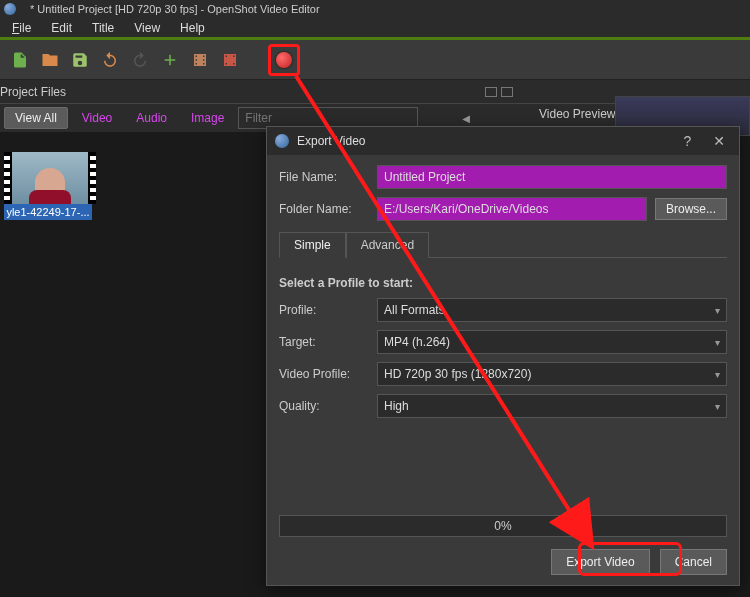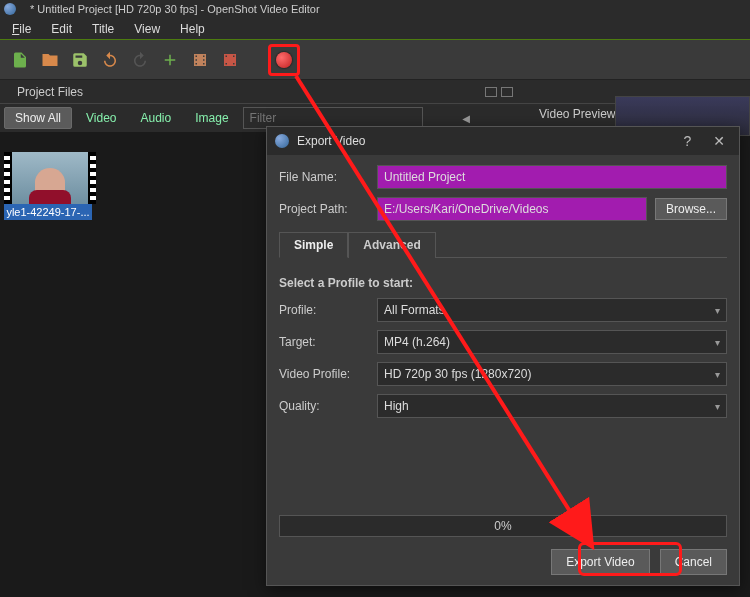--- a/index.html
+++ b/index.html
@@ -4,48 +4,48 @@
 <style>
 * { margin: 0; padding: 0; box-sizing: border-box; font-family: "Segoe UI", Tahoma, sans-serif; }
 body { background: #1a1a1a; width: 750px; height: 597px; overflow: hidden; position: relative; color: #ddd; font-size: 12px; }
 
 
 .titlebar { height: 18px; background: #2b2b2b; display: flex; align-items: center; padding-left: 4px; gap: 14px; white-space: nowrap; }
 .titlebar .logo { width: 12px; height: 12px; border-radius: 50%; background: radial-gradient(circle at 30% 30%, #8ad 0%, #369 100%); }
 .titlebar .title-text { font-size: 11px; color: #ccc; }
 
 
-.menubar { height: 22px; background: #2b2b2b; display: flex; align-items: center; padding-left: 2px; border-bottom: 1px solid #4d7c0f; }
+.menubar { height: 22px; background: #2b2b2b; display: flex; align-items: center; padding-left: 2px; border-bottom: 3px solid #4d7c0f; }
 .menubar .menu-item { padding: 2px 10px; font-size: 12px; color: #ddd; cursor: default; }
 .menubar .menu-item:first-child::first-letter { text-decoration: underline; }
 
 
 .toolbar { height: 40px; background: #3a3a3a; display: flex; align-items: center; padding-left: 10px; gap: 10px; border-bottom: 1px solid #222; }
 .toolbar .tb-icon { width: 20px; height: 20px; display: flex; align-items: center; justify-content: center; }
 .icon-newproj svg { width:18px; height:18px; fill:#6db04d; }
 .icon-folder svg { width:18px; height:18px; fill:#d8894b; }
 .icon-save  svg { width:18px; height:18px; fill:#9cc26a; }
 .icon-undo  svg { width:18px; height:18px; fill:#d8894b; }
 .icon-redo  svg { width:18px; height:18px; fill:#555; }
 .icon-plus  svg { width:18px; height:18px; fill:#6db04d; }
 .icon-film  svg { width:18px; height:18px; fill:#c0825c; }
 .icon-film2 svg { width:18px; height:18px; fill:#c75646; }
 .icon-export-circle { width:16px;height:16px;border-radius:50%; background: radial-gradient(circle at 35% 35%, #ff6b6b 0%, #c02020 100%); box-shadow: 0 0 2px #000; }
 
 
 .pane-headers { height: 24px; background: #2b2b2b; display: flex; align-items: center; border-bottom: 1px solid #444; color:#ccc; }
-.pane-headers .pf-label { width: 525px; padding-left: 17px; font-size: 12px; display:flex; align-items:center;}
+.pane-headers .pf-label { width: 525px; padding-left: 0; font-size: 12px; display:flex; align-items:center;}
 .pane-headers .pf-label .wincontrols { margin-left: auto; margin-right: 12px; display:flex; gap:4px; }
 .pane-headers .pf-label .wincontrols span { width:12px;height:10px; border:1px solid #777; display:inline-block;}
 .pane-headers .vp-label { padding-left: 14px; font-size: 12px; margin-top: 44px; }
 
 
 .pf-subbar { height: 28px; background: #2b2b2b; display: flex; align-items: center; gap: 4px; padding-left: 4px; }
 .pf-subbar .btn { background:#5b5b5b; border:1px solid #6a6a6a; color:#eee; padding:3px 10px; font-size:12px; border-radius:2px;}
-.pf-subbar .tab  { color:#86efac; padding:3px 10px; font-size:12px;}
+.pf-subbar .tab  { color:#d946ef; padding:3px 10px; font-size:12px;}
 .pf-subbar .filter { background:#2b2b2b; border:1px solid #555; color:#bbb; padding:3px 6px; font-size:12px; width:180px;}
 .pf-subbar .arrow { margin-left:auto; margin-right:280px; font-size:10px; color:#999;}
 
 
 .pf-area { position:relative; height: calc(597px - 18px - 22px - 40px - 24px - 28px); background:#1a1a1a; }
 .thumb { position:absolute; left:4px; top:20px; width:88px; }
 .thumb .frame { width:92px; height:52px; background:linear-gradient(#9fb9c7,#6e8fa1); border-left:8px solid #000; border-right:8px solid #000; box-sizing:border-box; position:relative;}
 .thumb .frame::before, .thumb .frame::after { content:""; position:absolute; top:0; bottom:0; width:6px; background: repeating-linear-gradient(#000 0 4px, #fff 4px 8px);}
 .thumb .frame::before{ left:-8px; } .thumb .frame::after{ right:-8px; }
 .thumb .frame .person { position:absolute; left:50%; bottom:0; transform:translateX(-50%); width:30px; height:36px; background:#d7a792; border-radius:50% 50% 0 0 / 40% 40% 0 0;}
@@ -62,21 +62,21 @@
 .dlg-title .dlg-text { font-size:12px; color:#ddd;}
 .dlg-title .spacer { flex:1;}
 .dlg-title .qmark { color:#bbb; font-size:14px; padding:0 8px; cursor:default;}
 .dlg-title .close { color:#bbb; font-size:14px; padding:0 6px; cursor:default;}
 .dlg-body { padding:10px 12px 8px 12px; color:#ccc; height:calc(100% - 28px); position:relative;}
 .row { display:flex; align-items:center; margin-bottom:8px;}
 .row .lbl { width:98px; font-size:12px;}
 .row .inp { flex:1; background:#a21caf; border:1px solid #555; color:#ddd; padding:4px 6px; font-size:12px; height:24px;}
 .row .browse { margin-left:8px; background:#5a5a5a; border:1px solid #777; color:#eee; padding:3px 10px; font-size:12px;text-align:right; }
 
-.tabs { margin-top:10px; border-bottom:1px solid #555; display:flex; gap:0;font-weight:bold;}
+.tabs { margin-top:10px; border-bottom:1px solid #555; display:flex; gap:0;}
 .tabs .tab { padding:5px 14px; font-size:12px; color:#ccc; border:1px solid #555; border-bottom:none; background:#3a3a3a; position:relative; top:1px;}
 .tabs .tab.active { background:#3a3a3a; border-bottom:1px solid #3a3a3a; color:#eee;}
 .section-h { font-weight:bold; font-size:12px; margin:18px 0 8px 0;}
 .combo { flex:1; background:#2b2b2b; border:1px solid #555; color:#ddd; padding:4px 6px; font-size:12px; display:flex; align-items:center; justify-content:space-between; height:24px;}
 .combo .chev { font-size:10px; color:#999;}
 .progress { position:absolute; left:12px; right:12px; bottom:48px; height:22px; background:#2b2b2b; border:1px solid #555; display:flex; align-items:center; justify-content:center; font-size:12px; color:#ccc;}
 .dlg-buttons { position:absolute; right:12px; bottom:10px; display:flex; gap:10px;}
 .dlg-buttons .btn { background:#5a5a5a; border:1px solid #777; color:#eee; padding:5px 14px; font-size:12px;}
 
 
@@ -152,21 +152,21 @@
     <span>Project Files</span>
     <span class="wincontrols">
         <span></span>
         <span></span>
       </span>
   </div>
   <div class="vp-label">Video Preview</div>
 </div>
 
 <div class="pf-subbar">
-  <span class="btn">Show All</span>
+  <span class="btn">View All</span>
   <span class="tab">Video</span>
   <span class="tab">Audio</span>
   <span class="tab">Image</span>
   <input class="filter" placeholder="Filter" style="">
   <span class="arrow">◀</span>
 </div>
 
 <div class="pf-area">
   <div class="thumb">
     <div class="frame">
@@ -185,21 +185,21 @@
     <span class="spacer"></span>
     <span class="qmark">?</span>
     <span class="close">✕</span>
   </div>
   <div class="dlg-body">
     <div class="row">
       <span class="lbl">File Name:</span>
       <input class="inp" value="Untitled Project" style="">
     </div>
     <div class="row">
-      <span class="lbl">Project Path:</span>
+      <span class="lbl">Folder Name:</span>
       <input class="inp" value="E:/Users/Kari/OneDrive/Videos" style="">
       <span class="browse">Browse...</span>
     </div>
 
     <div class="tabs">
       <span class="tab active">Simple</span>
       <span class="tab">Advanced</span>
     </div>
 
     <div class="section-h">Select a Profile to start:</div>

